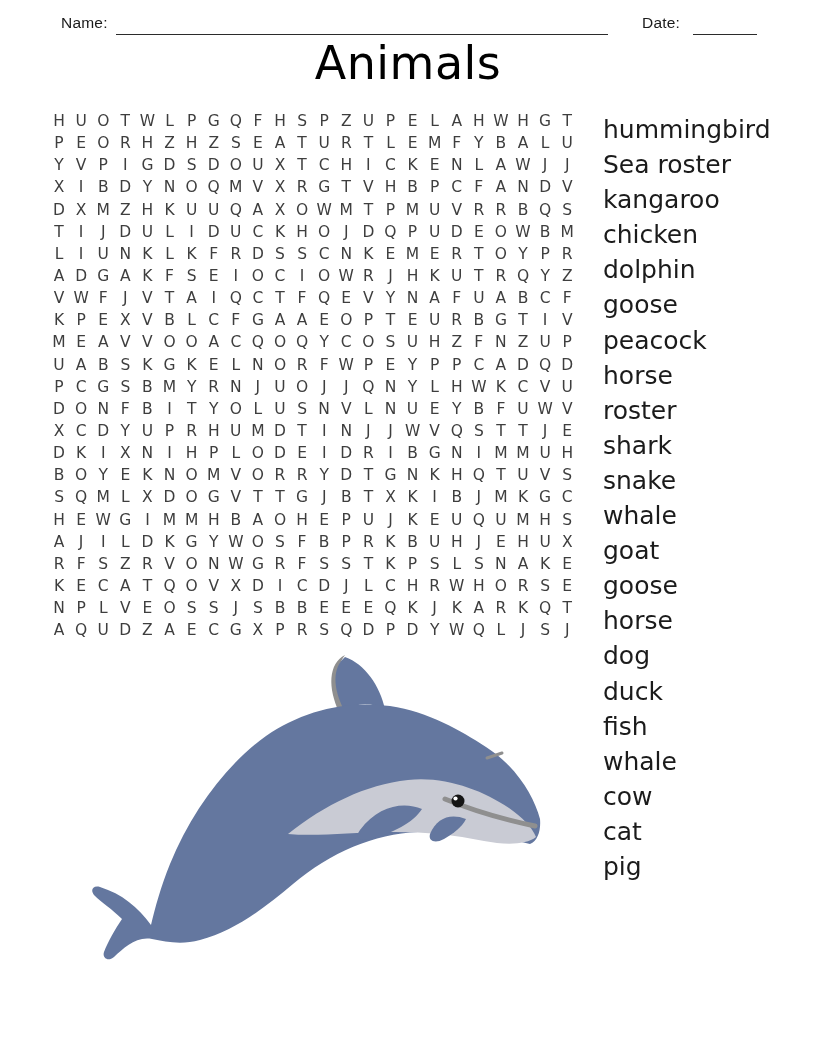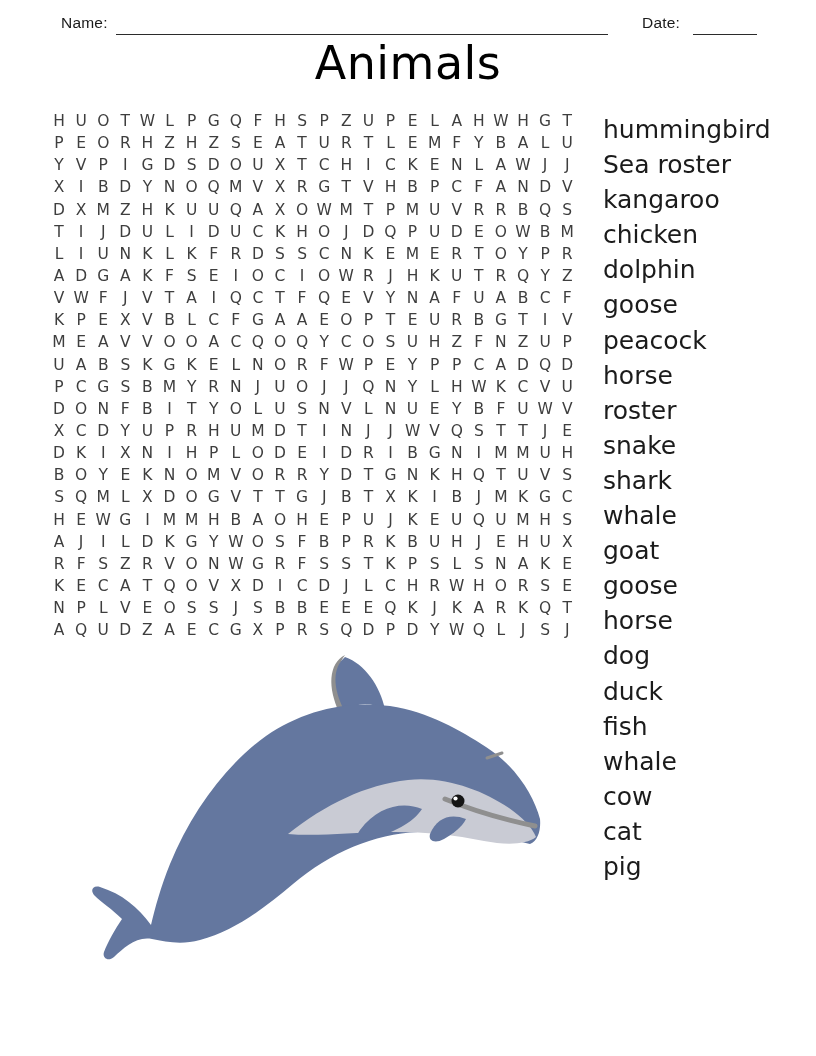--- a/index.html
+++ b/index.html
@@ -658,22 +658,22 @@
 <ul class="words">
     <li class="word-item">hummingbird</li>
     <li class="word-item">Sea roster</li>
     <li class="word-item">kangaroo</li>
     <li class="word-item">chicken</li>
     <li class="word-item">dolphin</li>
     <li class="word-item">goose</li>
     <li class="word-item">peacock</li>
     <li class="word-item">horse</li>
     <li class="word-item">roster</li>
+    <li class="word-item">shark</li>
     <li class="word-item">snake</li>
-    <li class="word-item">shark</li>
     <li class="word-item">whale</li>
     <li class="word-item">goat</li>
     <li class="word-item">goose</li>
     <li class="word-item">horse</li>
     <li class="word-item">dog</li>
     <li class="word-item">duck</li>
     <li class="word-item">fish</li>
     <li class="word-item">whale</li>
     <li class="word-item">cow</li>
     <li class="word-item">cat</li>

